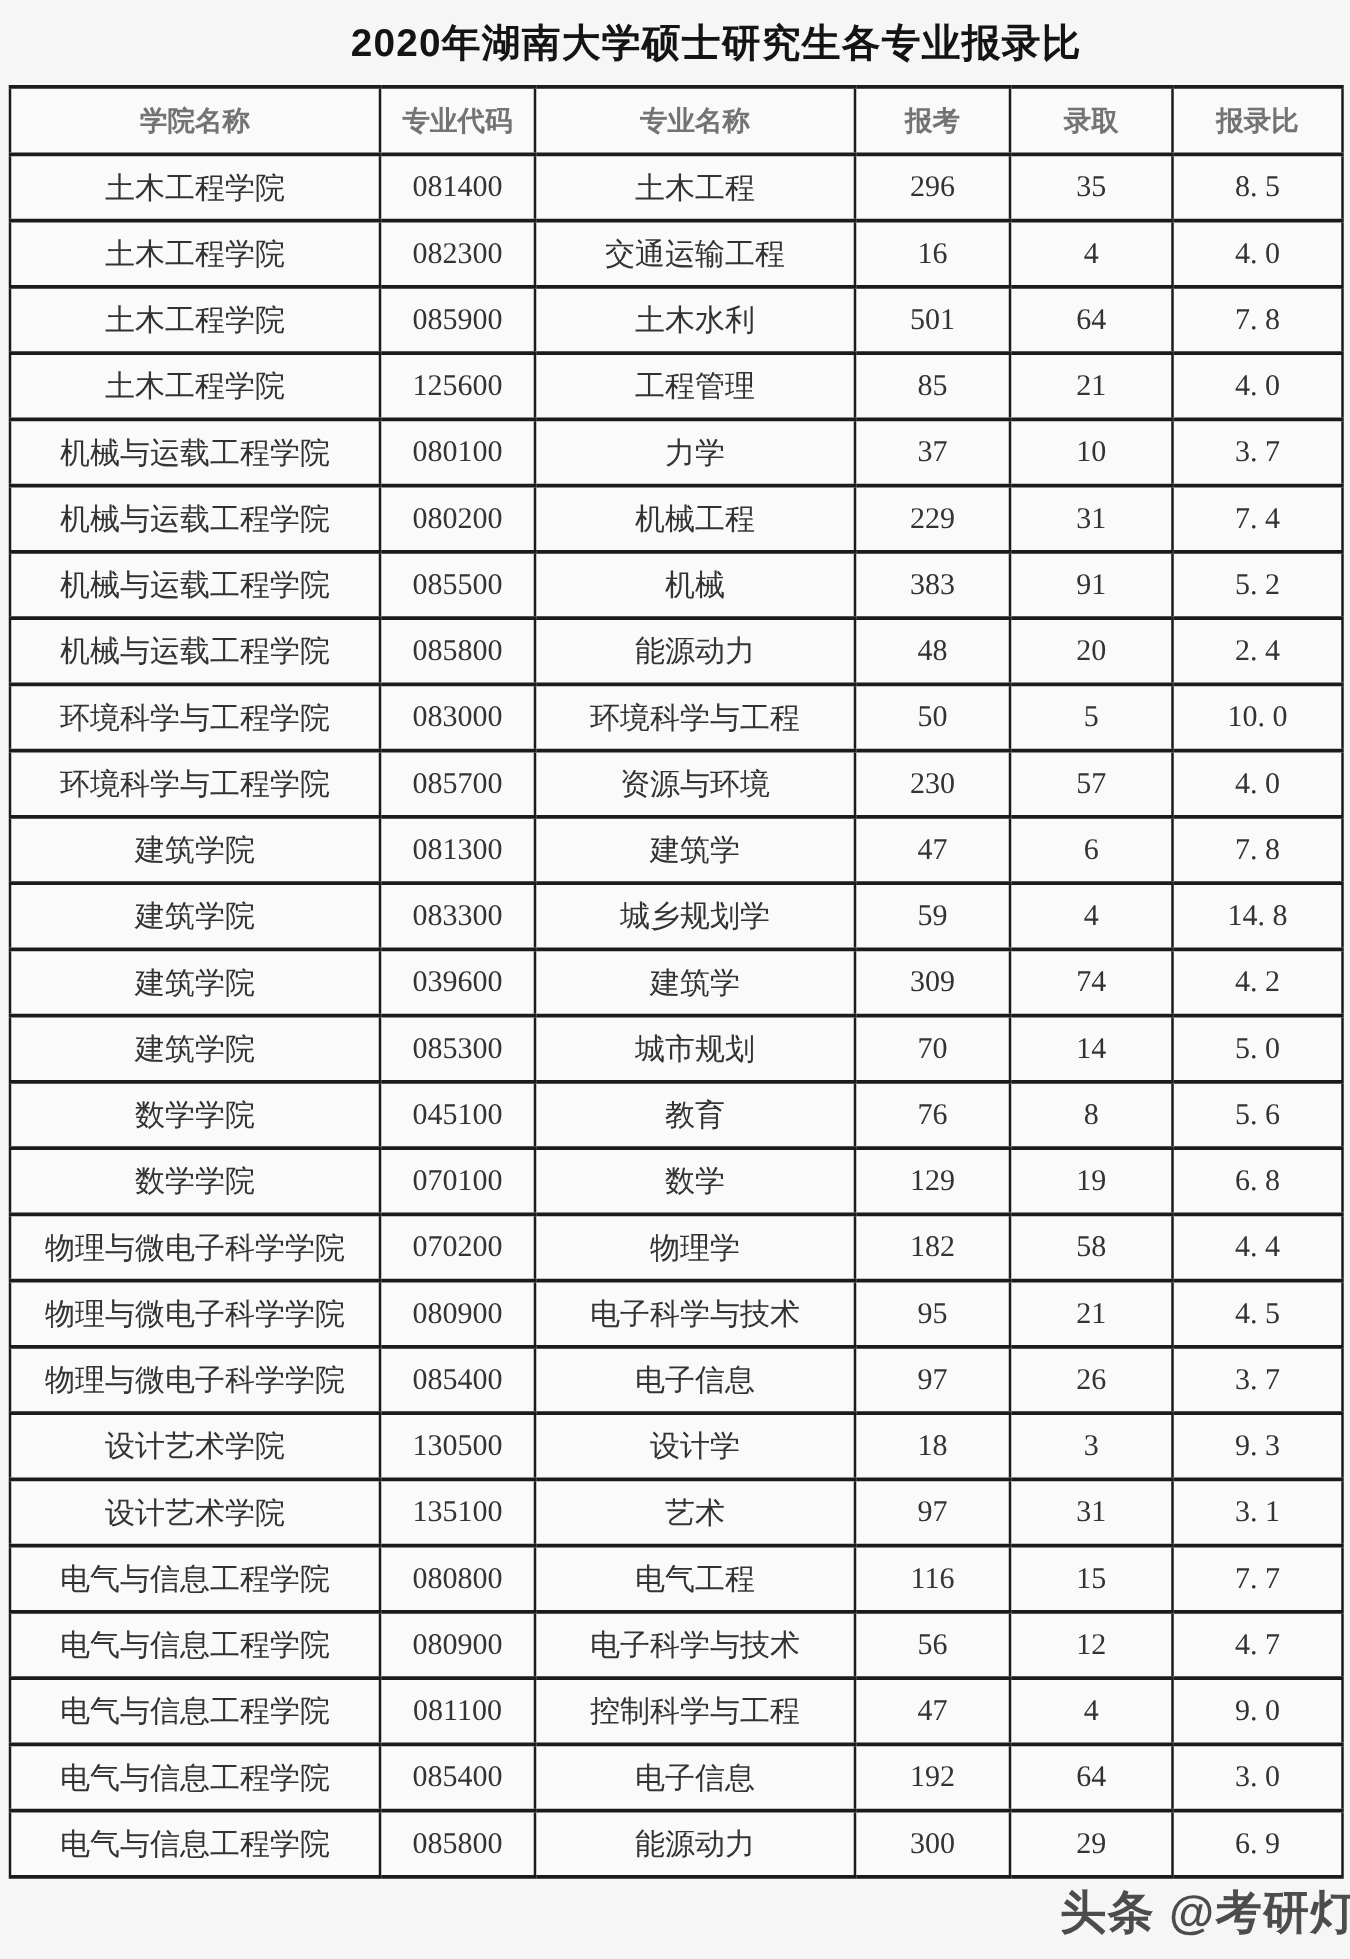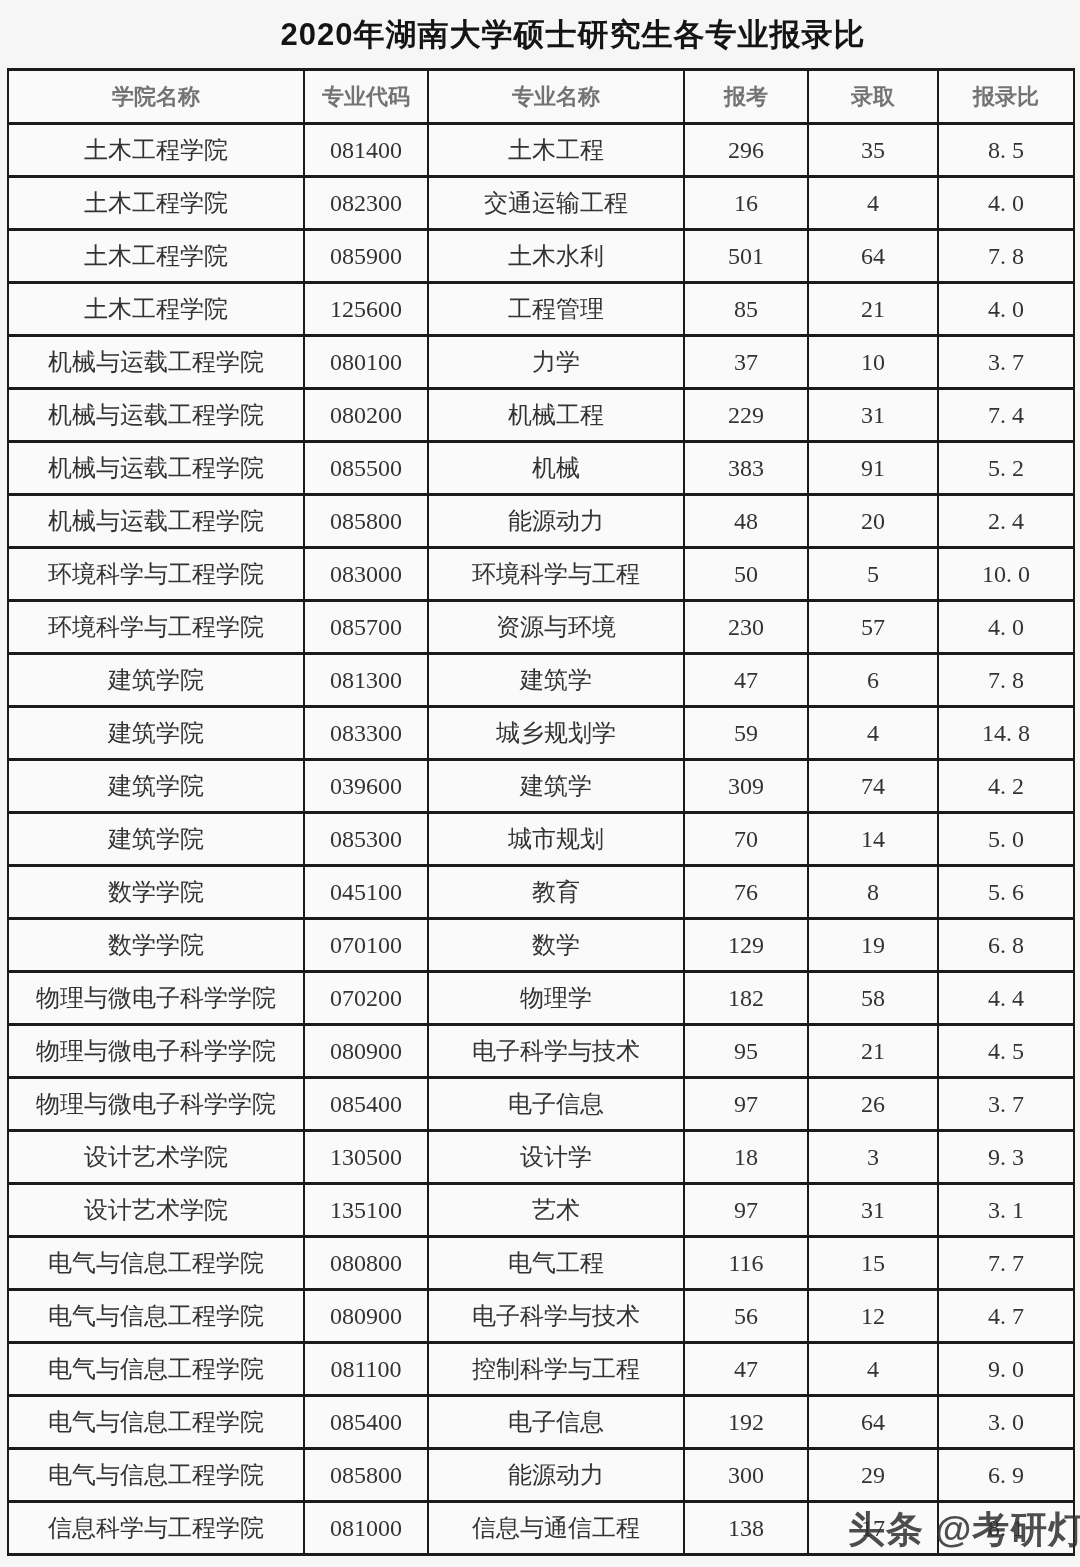--- a/index.html
+++ b/index.html
@@ -308,24 +308,16 @@
         <td>3. 0</td>
       </tr>
       <tr>
         <td>电气与信息工程学院</td>
         <td>085800</td>
         <td>能源动力</td>
         <td>300</td>
         <td>29</td>
         <td>6. 9</td>
       </tr>
-      <tr>
-        <td>信息科学与工程学院</td>
-        <td>081000</td>
-        <td>信息与通信工程</td>
-        <td>138</td>
-        <td>17</td>
-        <td>8. 1</td>
-      </tr>
     </tbody>
 </table>
 
 <div class="watermark">头条 @考研灯塔</div>
 
 </body></html>

